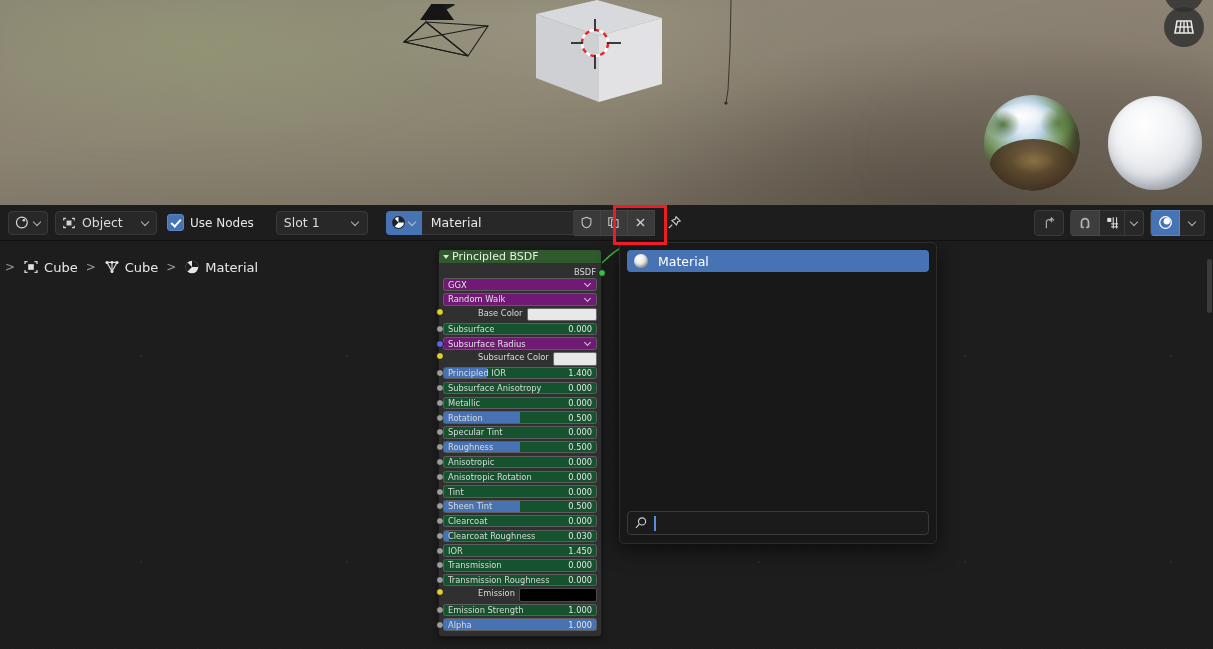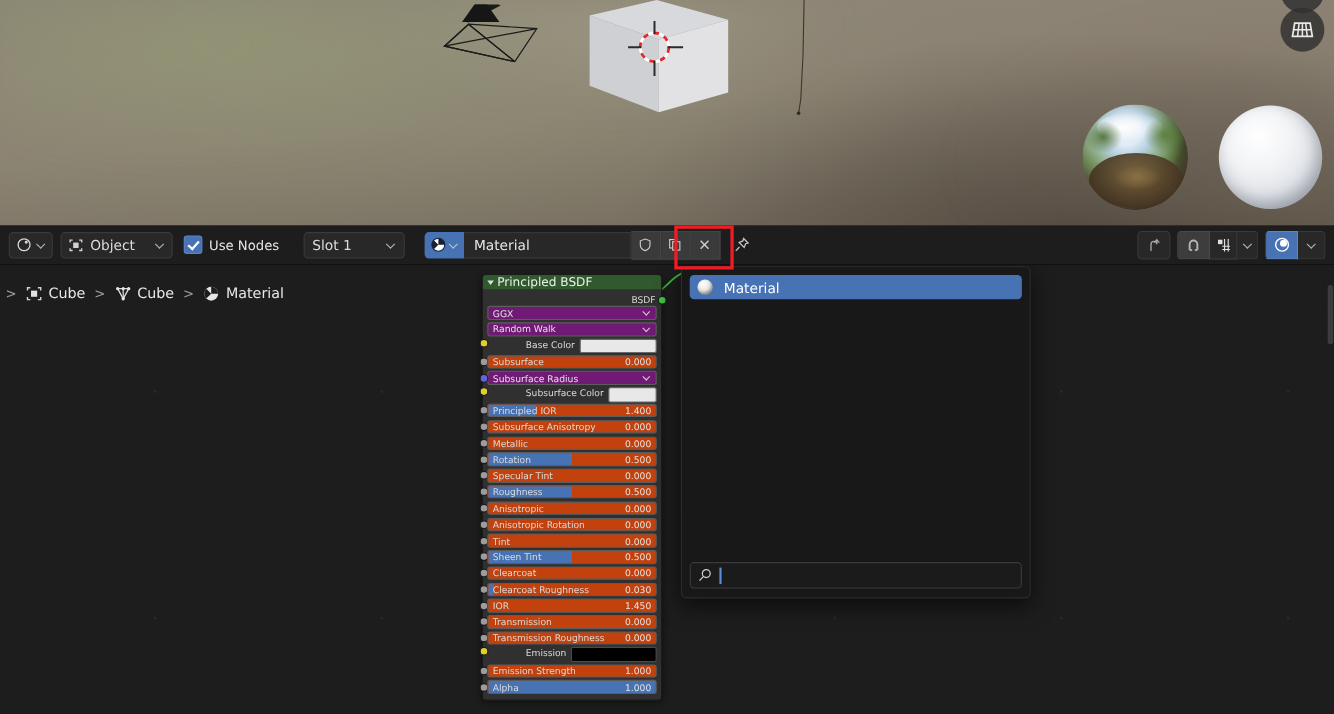--- a/index.html
+++ b/index.html
@@ -170,21 +170,21 @@
   }
   .sock-green{background:#3ec13e;}
   .sock-yellow{background:#e0d02b;}
   .sock-gray{background:#9c9c9c;}
   .sock-purple{background:#6363e0;}
   .nrow{
     position:relative;height:13.2px;margin-bottom:1.6px;
     display:flex;align-items:center;
   }
   .nfield{
-    flex:1;height:12.4px;background:#c2410c;border-radius:2.5px;border:1px solid #5d5d5d;
+    flex:1;height:12.4px;background:#14532d;border-radius:2.5px;border:1px solid #5d5d5d;
     display:flex;align-items:center;justify-content:space-between;
     padding:0 4px;box-sizing:border-box;position:relative;overflow:hidden;
   }
   .nfield .lbl{color:#dadada;font-size:8.3px;position:relative;z-index:2;white-space:nowrap;}
   .nfield .val{color:#e4e4e4;font-size:8.3px;position:relative;z-index:2;}
   .fill{position:absolute;left:0;top:0;bottom:0;background:#4772b3;z-index:1;}
   .dropdown{
     flex:1;height:12.6px;background:#701a75;border:1px solid #5d5d5d;border-radius:2.5px;
     display:flex;align-items:center;justify-content:space-between;padding:0 4px;box-sizing:border-box;
     color:#e0e0e0;font-size:8.4px;

